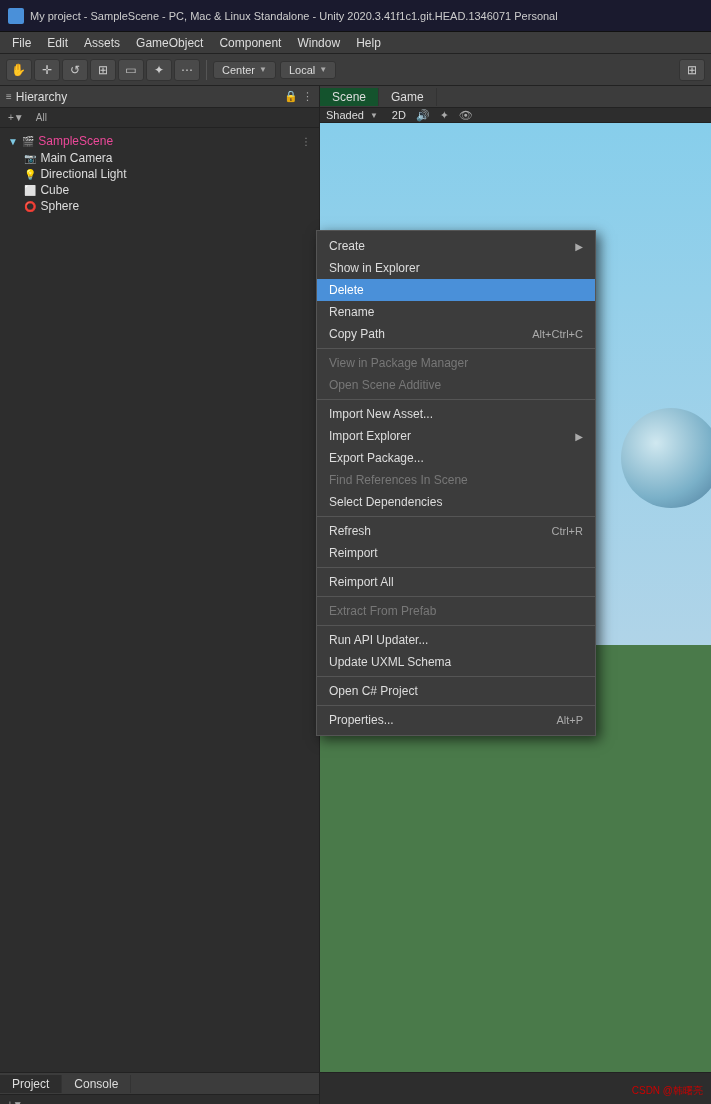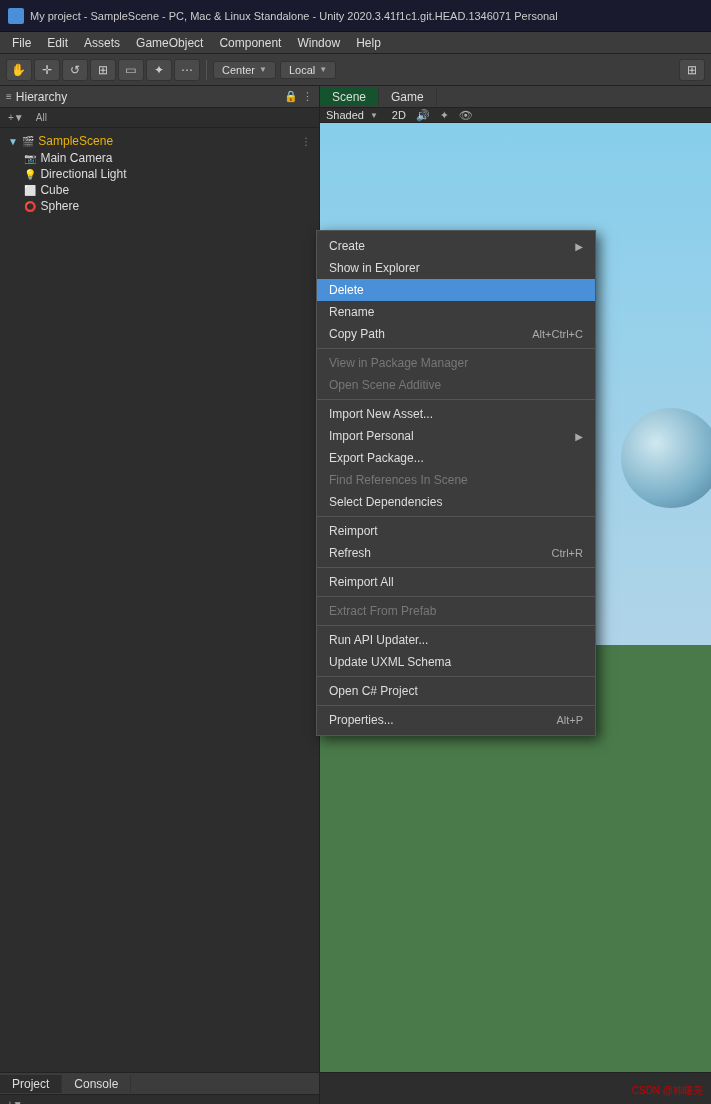--- a/index.html
+++ b/index.html
@@ -147,21 +147,21 @@
       padding: 4px 0;
       overflow-y: auto;
     }
     .scene-root {
       display: flex;
       align-items: center;
       padding: 2px 8px;
       cursor: pointer;
       gap: 4px;
     }
-    .scene-name { font-size: 12px; color: #eab308; }
+    .scene-name { font-size: 12px; color: #ec4899; }
     .scene-menu { margin-left: auto; color: #888; font-size: 10px; }
 
     .hierarchy-item {
       display: flex;
       align-items: center;
       padding: 1px 8px 1px 24px;
       cursor: pointer;
       gap: 4px;
     }
     .item-icon { font-size: 10px; color: #aaa; }
@@ -445,39 +445,39 @@
     <span class="ctx-label">View in Package Manager</span>
   </div>
   <div class="ctx-item disabled">
     <span class="ctx-label">Open Scene Additive</span>
   </div>
   <div class="ctx-separator"></div>
   <div class="ctx-item">
     <span class="ctx-label">Import New Asset...</span>
   </div>
   <div class="ctx-item">
-    <span class="ctx-label">Import Personal</span>
+    <span class="ctx-label">Import Explorer</span>
     <span class="ctx-arrow">▶</span>
   </div>
   <div class="ctx-item">
     <span class="ctx-label">Export Package...</span>
   </div>
   <div class="ctx-item disabled">
     <span class="ctx-label">Find References In Scene</span>
   </div>
   <div class="ctx-item">
     <span class="ctx-label">Select Dependencies</span>
   </div>
   <div class="ctx-separator"></div>
   <div class="ctx-item">
-    <span class="ctx-label">Reimport</span>
-  </div>
-  <div class="ctx-item">
     <span class="ctx-label">Refresh</span>
     <span class="ctx-shortcut">Ctrl+R</span>
+  </div>
+  <div class="ctx-item">
+    <span class="ctx-label">Reimport</span>
   </div>
   <div class="ctx-separator"></div>
   <div class="ctx-item">
     <span class="ctx-label">Reimport All</span>
   </div>
   <div class="ctx-separator"></div>
   <div class="ctx-item disabled">
     <span class="ctx-label">Extract From Prefab</span>
   </div>
   <div class="ctx-separator"></div>

